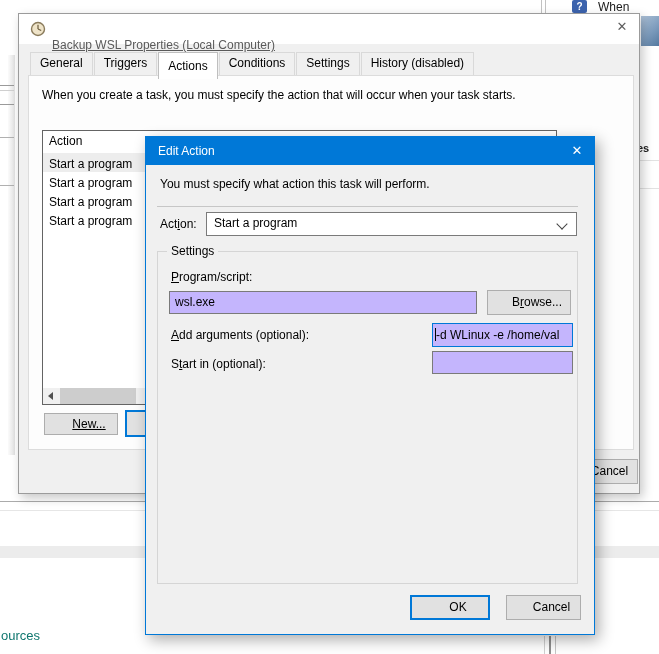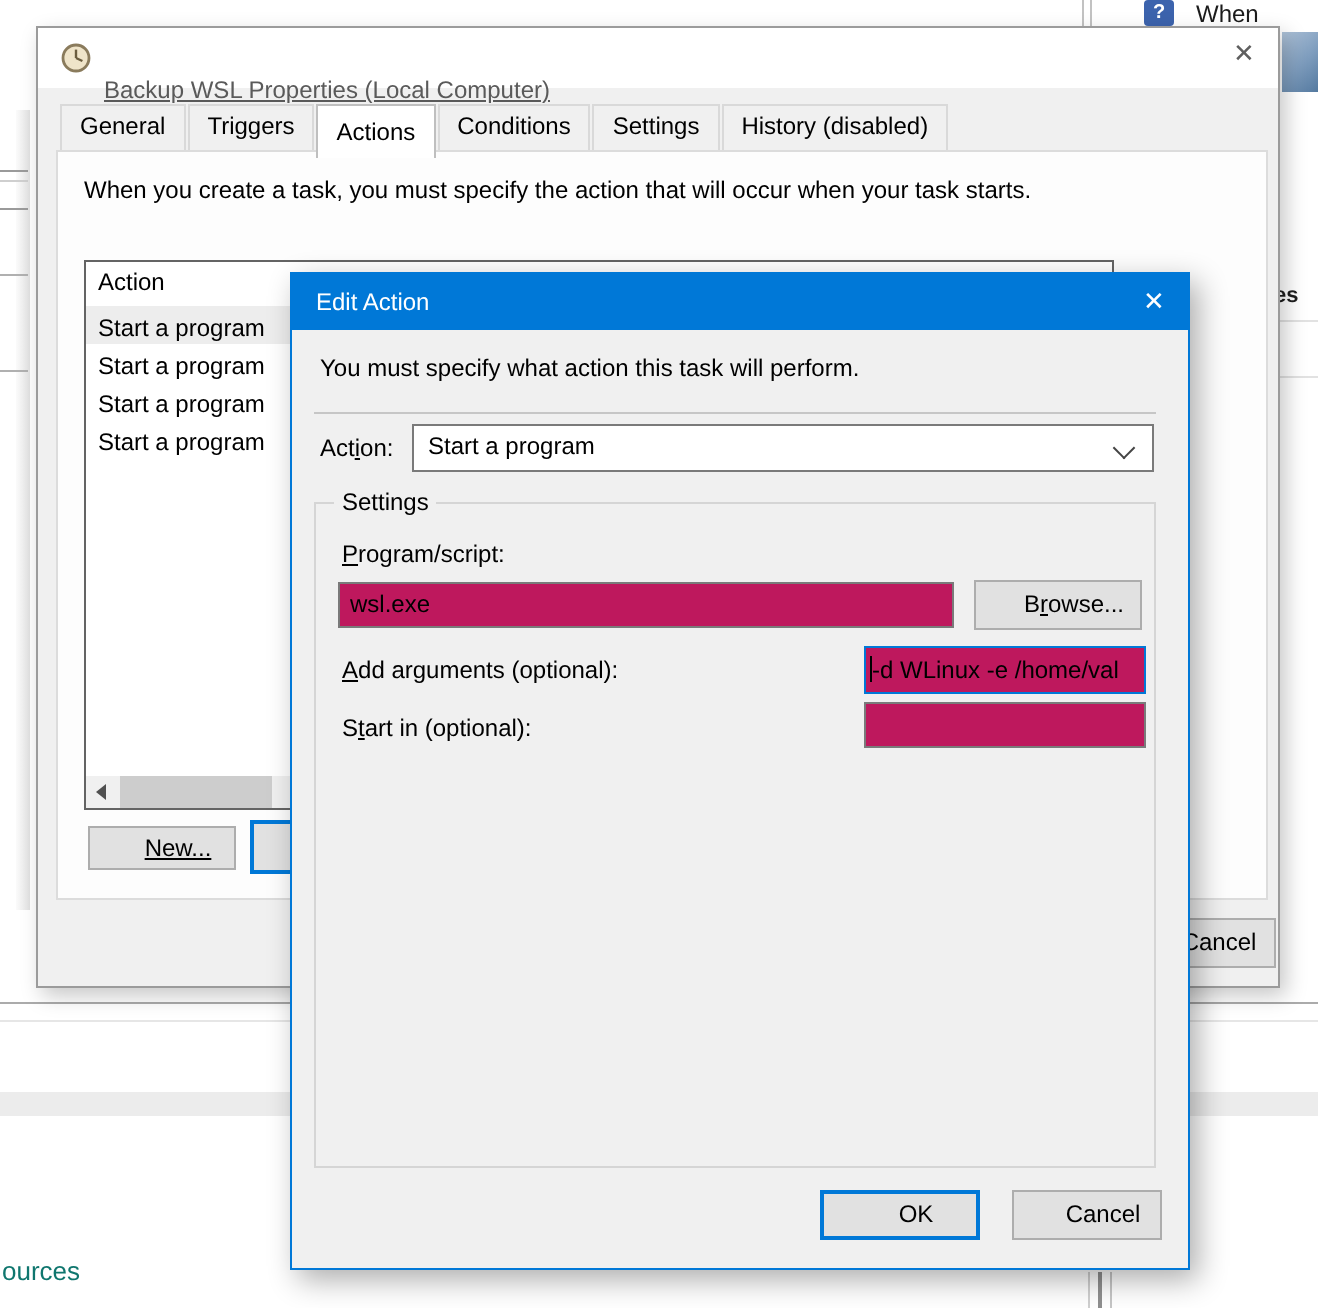--- a/index.html
+++ b/index.html
@@ -62,21 +62,21 @@
   .dlg-close{left:419px;top:3px;width:24px;height:22px;color:#fff;text-align:center;line-height:22px;font-size:13px;}
   .dlg-instr{left:14px;top:40px;width:420px;}
   .dlg-sep{left:11px;top:69px;width:421px;height:1px;background:#c6c6c6;}
   .act-label{left:14px;top:80px;}
   .combo{left:60px;top:75px;width:371px;height:24px;background:#fff;border:1px solid #7a7a7a;box-sizing:border-box;}
   .combo-text{left:7px;top:3px;}
   .combo-chev{position:absolute;right:10px;top:7px;width:7px;height:7px;
       border-right:1px solid #444;border-bottom:1px solid #444;transform:rotate(45deg);}
   .group{left:11px;top:114px;width:421px;height:333px;border:1px solid #d5d5d5;box-sizing:border-box;}
   .group-label{left:9px;top:-8px;background:#f0f0f0;padding:0 4px;}
-  .fld{box-sizing:border-box;background:#be185d;border:1px solid #7a7a7a;white-space:nowrap;overflow:hidden;}
+  .fld{box-sizing:border-box;background:#c4b5fd;border:1px solid #7a7a7a;white-space:nowrap;overflow:hidden;}
   .prog-label{left:13px;top:6px;margin-top:12px;}
   .prog-input{left:11px;top:39px;width:308px;height:23px;line-height:21px;padding-left:5px;}
   .browse-btn{left:329px;top:38px;width:84px;height:25px;line-height:23px;}
   .args-label{left:13px;top:76px;}
   .args-input{left:274px;top:71px;width:141px;height:24px;line-height:22px;border:1px solid #0078d7;padding-left:2px;}
   .caret{display:inline-block;width:1px;height:13px;background:#000;vertical-align:-2px;}
   .startin-label{left:13px;top:105px;}
   .startin-input{left:274px;top:99px;width:141px;height:23px;}
   .ok-btn{left:264px;top:458px;width:80px;height:25px;line-height:21px;border:2px solid #0078d7;}
   .dlg-cancel{left:360px;top:458px;width:75px;height:25px;line-height:23px;}

